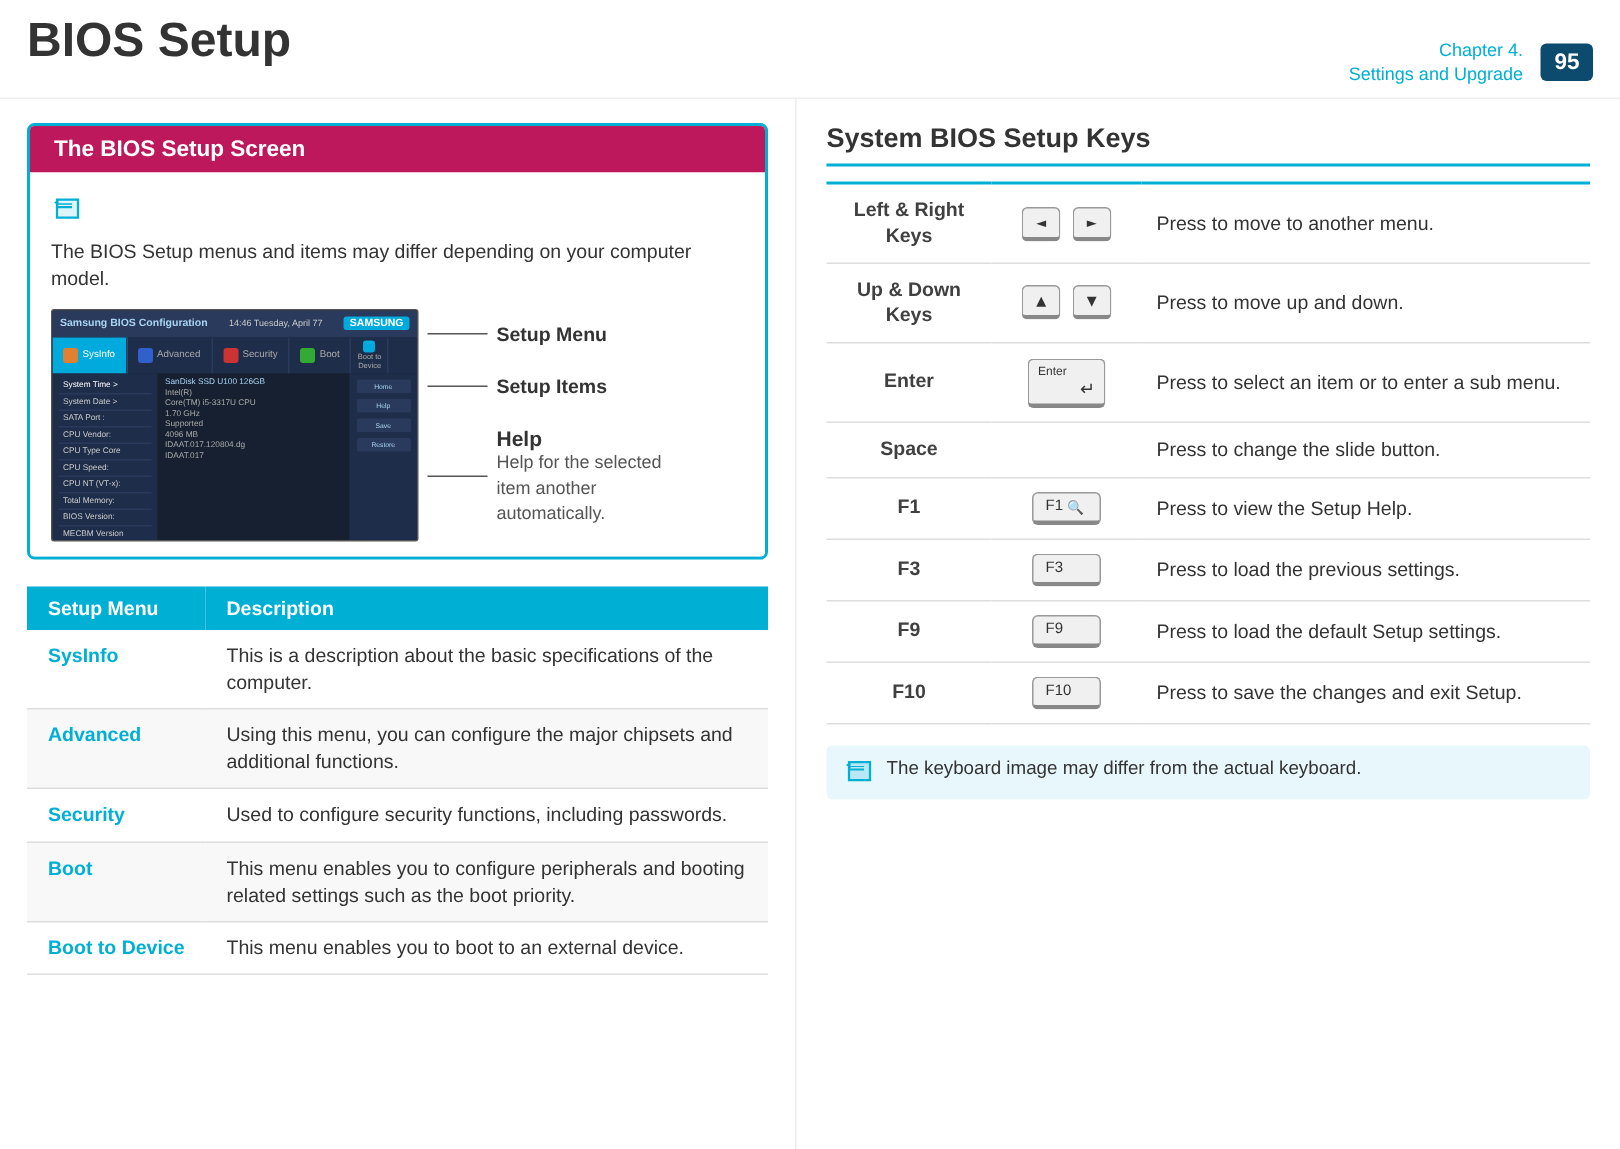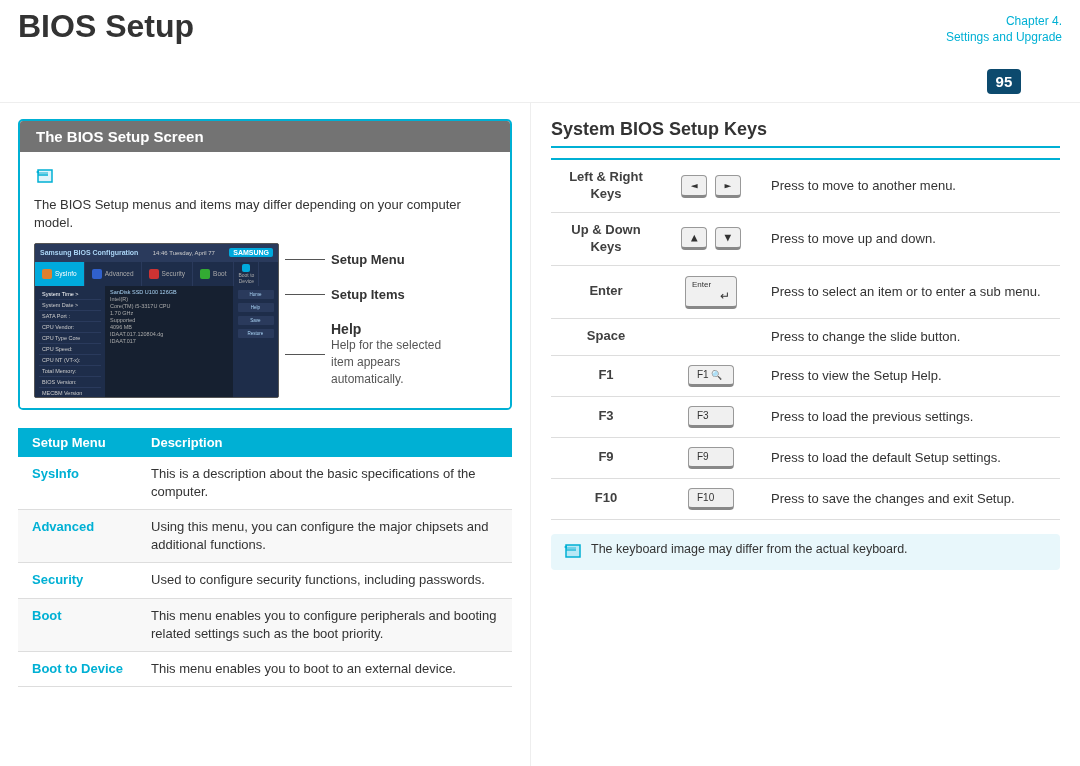--- a/index.html
+++ b/index.html
@@ -24,23 +24,22 @@
     .page-title {
       font-size: 32px;
       font-weight: bold;
       color: #333;
       line-height: 1;
     }
     .chapter-info {
       text-align: right;
       display: flex;
       align-items: center;
-      gap: 24px;
-      margin-top: 4px;
-      flex-direction: column;
+      gap: 12px;
+      margin-top: 16px;
     }
     .chapter-text {
       color: #00b0d4;
       font-size: 12px;
       text-align: right;
       line-height: 1.3;
     }
     .page-num-badge {
       background: #0c4a6e;
       color: #fff;
@@ -68,21 +67,21 @@
     }
 
     
     .bios-screen-section {
       border: 2.5px solid #00b0d4;
       border-radius: 5px;
       overflow: hidden;
       margin-bottom: 18px;
     }
     .bios-screen-title {
-      background: #737373;
+      background: #be185d;
       color: #fff;
       font-size: 15px;
       font-weight: bold;
       padding: 7px 16px;
     }
     .bios-screen-body {
       padding: 12px 14px 10px 14px;
       background: #fff;
     }
     .bios-note {
@@ -514,21 +513,21 @@
               <div class="connector-line" style="background:#555;"></div>
               <div style="margin-left:6px;">
                 <span style="font-size:13px;font-weight:bold;color:#333;">Setup Items</span>
               </div>
             </div>
 
             <div class="right-label-row">
               <div class="connector-line" style="background:#555;"></div>
               <div style="margin-left:6px;">
                 <div style="font-size:14px;font-weight:bold;color:#333;">Help</div>
-                <div style="font-size:12px;color:#555;line-height:1.4;max-width:120px;">Help for the selected item appears automatically.</div>
+                <div style="font-size:12px;color:#555;line-height:1.4;max-width:120px;">Help for the selected item another automatically.</div>
               </div>
             </div>
           </div>
         </div>
       </div>
     </div>
 
     <table class="setup-table">
       <thead>
         <tr>

